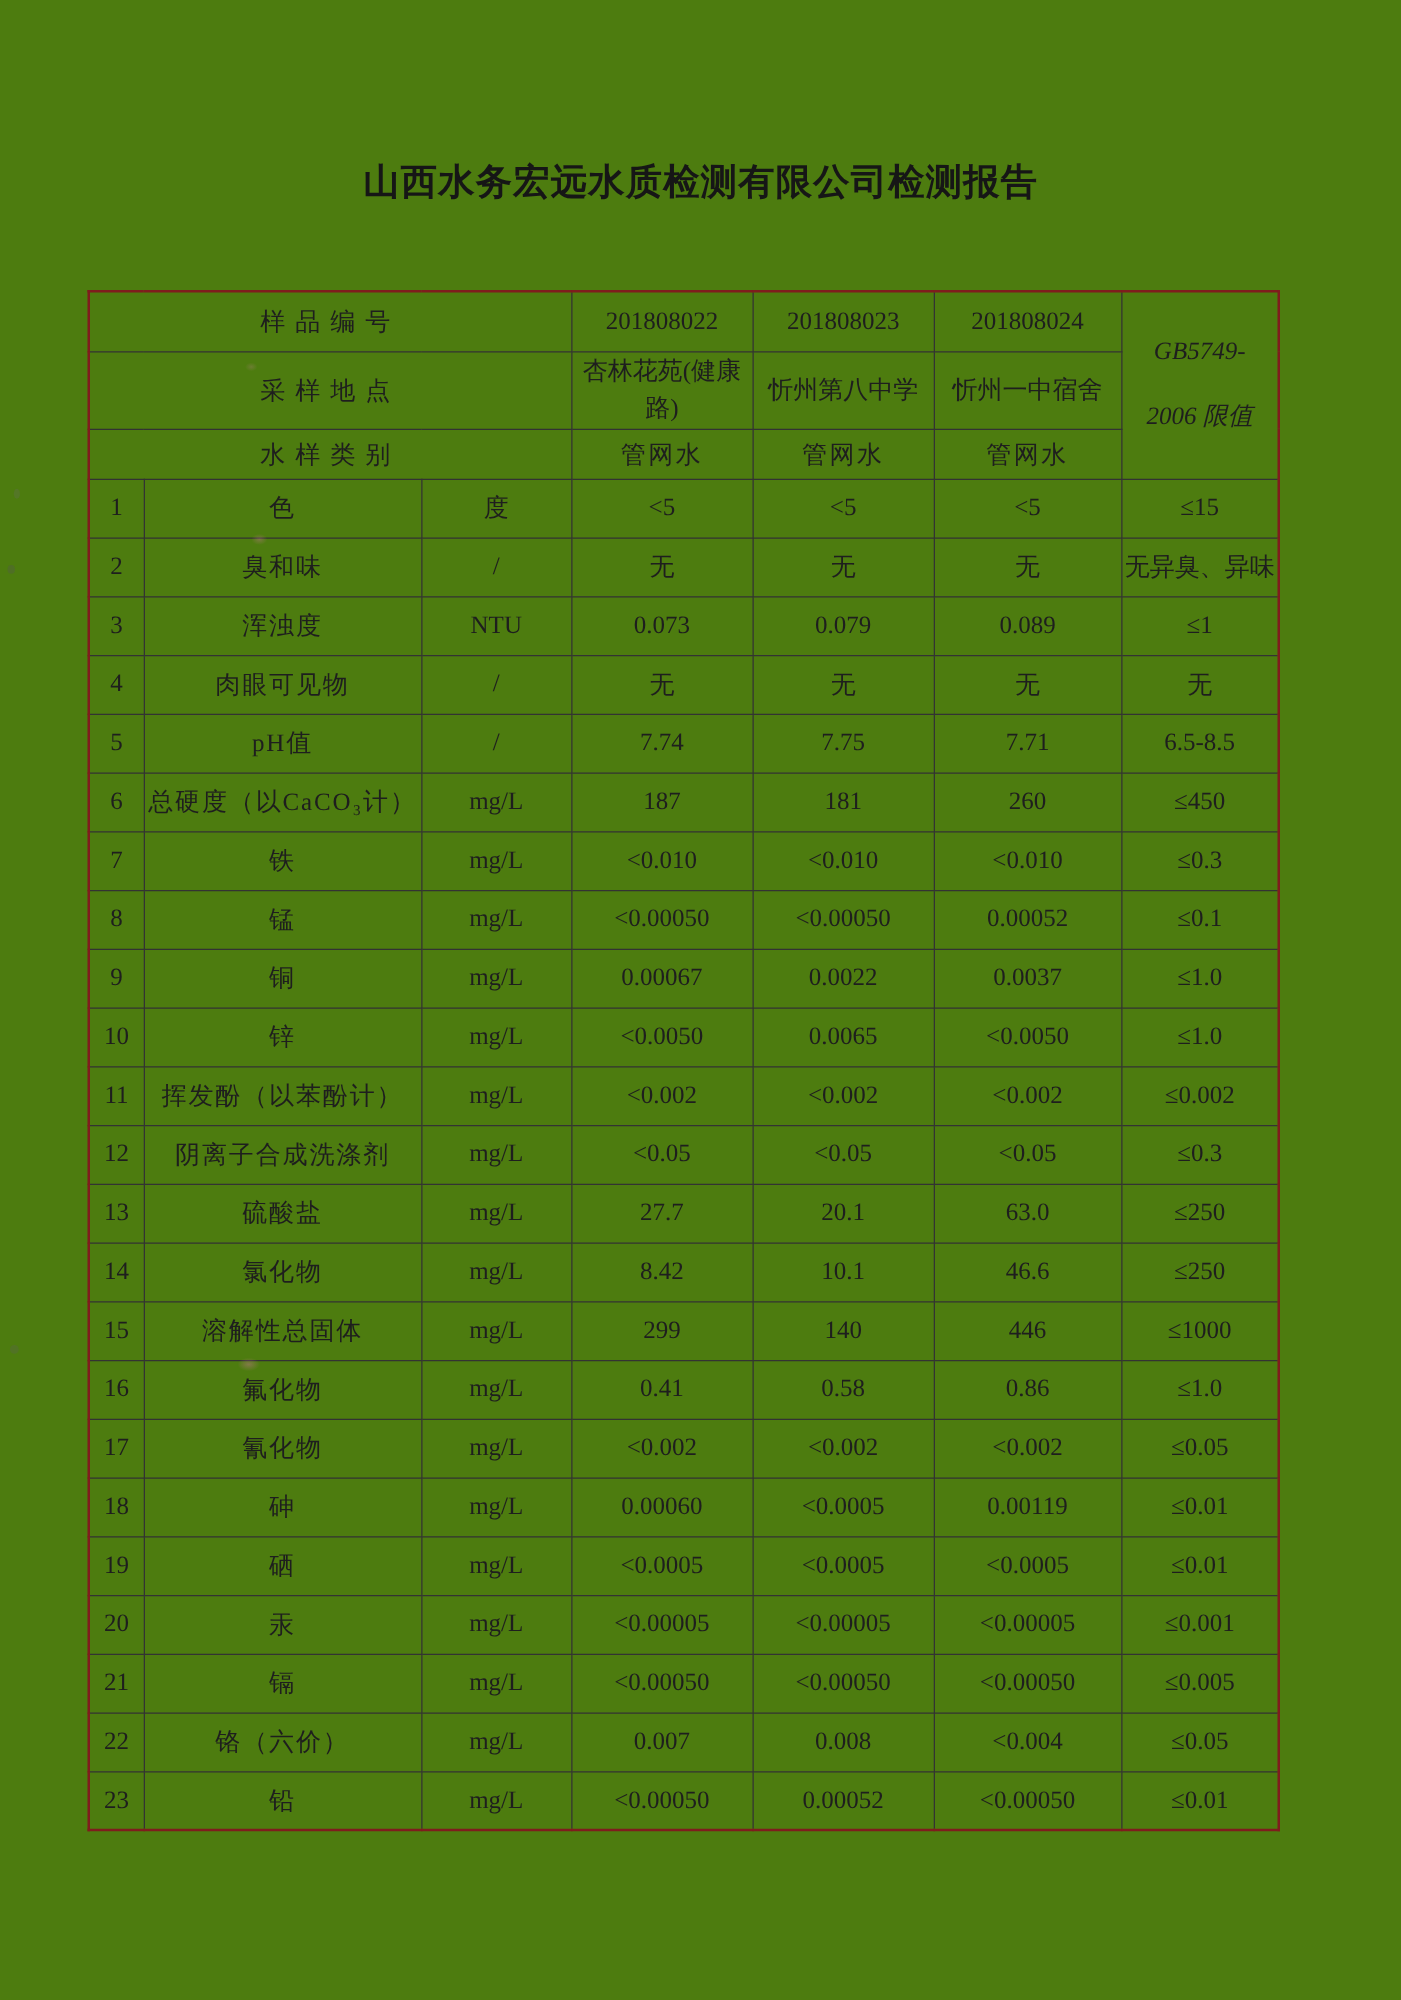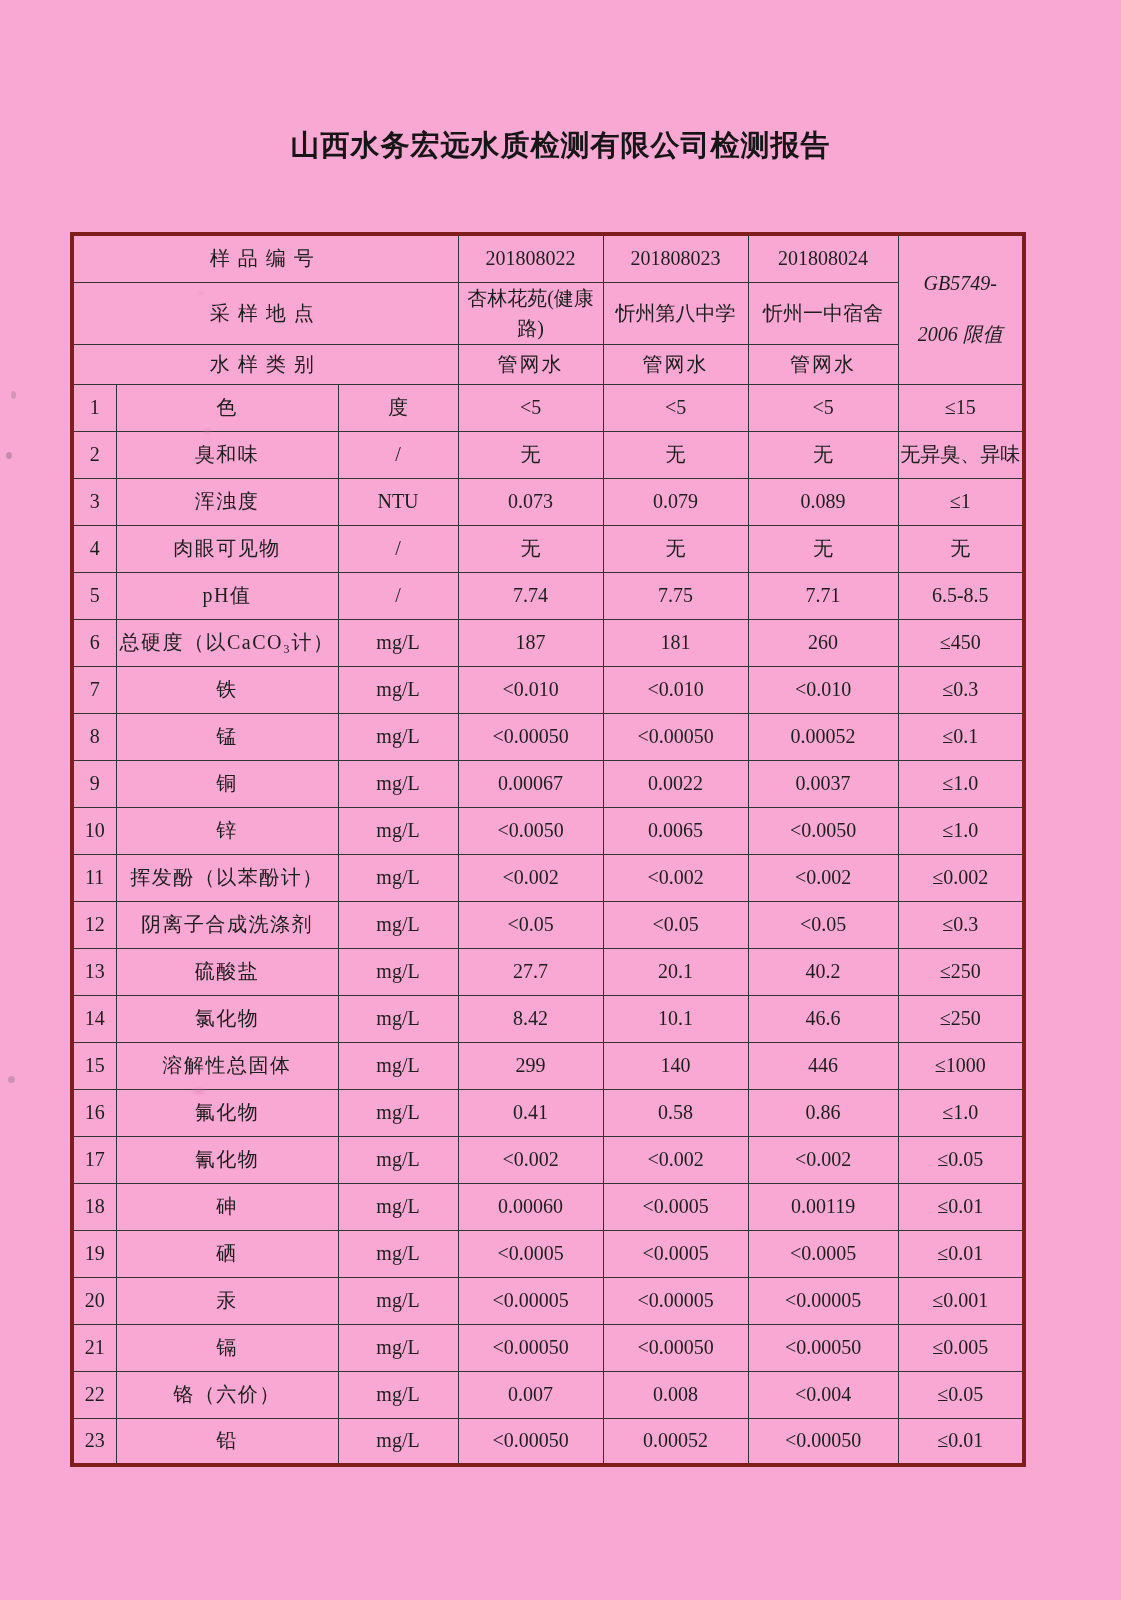--- a/index.html
+++ b/index.html
@@ -4,40 +4,40 @@
 <style>
   html, body { margin: 0; padding: 0; }
   body {
     width: 1121px; height: 1600px;
     background: #ffffff;
     position: relative;
     font-family: "Liberation Serif", "DejaVu Serif", serif;
     color: #1c1c1c;
     overflow: hidden;
   }
-  .sheet { position: absolute; inset: 0; background: #f9a8d4; }
+  .sheet { position: absolute; inset: 0; background: #4d7c0f; }
 
   .doc-title {
     position: absolute; top: 126px; left: 0; width: 100%;
     text-align: center;
     font-family: "Liberation Sans", "DejaVu Sans", sans-serif;
     font-weight: 700; font-size: 29px; letter-spacing: 1px;
     color: #161616;
   }
 
   .meta-row {
     position: absolute; top: 194px; left: 72px; right: 104px;
     display: flex; justify-content: space-between; align-items: baseline;
     font-size: 21px; font-weight: 700; color: #1b1b1b;
   }
 
   table.report {
     position: absolute; left: 70px; top: 232px; width: 952px;
     border-collapse: collapse; table-layout: fixed;
-    border: 4px solid #7f1d1d;
+    border: 2px solid #7f1d1d;
   }
   table.report td {
     border: 1px solid #333;
     text-align: center; vertical-align: middle;
     font-size: 20px; padding: 0; color: #1e1e1e;
     overflow: hidden;
   }
   thead tr.h1 { height: 48px; }
   thead tr.h2 { height: 62px; }
   thead tr.h3 { height: 40px; padding-left: 40px; }
@@ -214,21 +214,21 @@
           <td class="value-cell">&lt;0.05</td>
           <td class="value-cell">&lt;0.05</td>
           <td class="limit-cell">≤0.3</td>
         </tr>
         <tr>
           <td>13</td>
           <td class="name-cell">硫酸盐</td>
           <td class="unit-cell">mg/L</td>
           <td class="value-cell">27.7</td>
           <td class="value-cell">20.1</td>
-          <td class="value-cell">40.2</td>
+          <td class="value-cell">63.0</td>
           <td class="limit-cell">≤250</td>
         </tr>
         <tr>
           <td>14</td>
           <td class="name-cell">氯化物</td>
           <td class="unit-cell">mg/L</td>
           <td class="value-cell">8.42</td>
           <td class="value-cell">10.1</td>
           <td class="value-cell">46.6</td>
           <td class="limit-cell">≤250</td>

